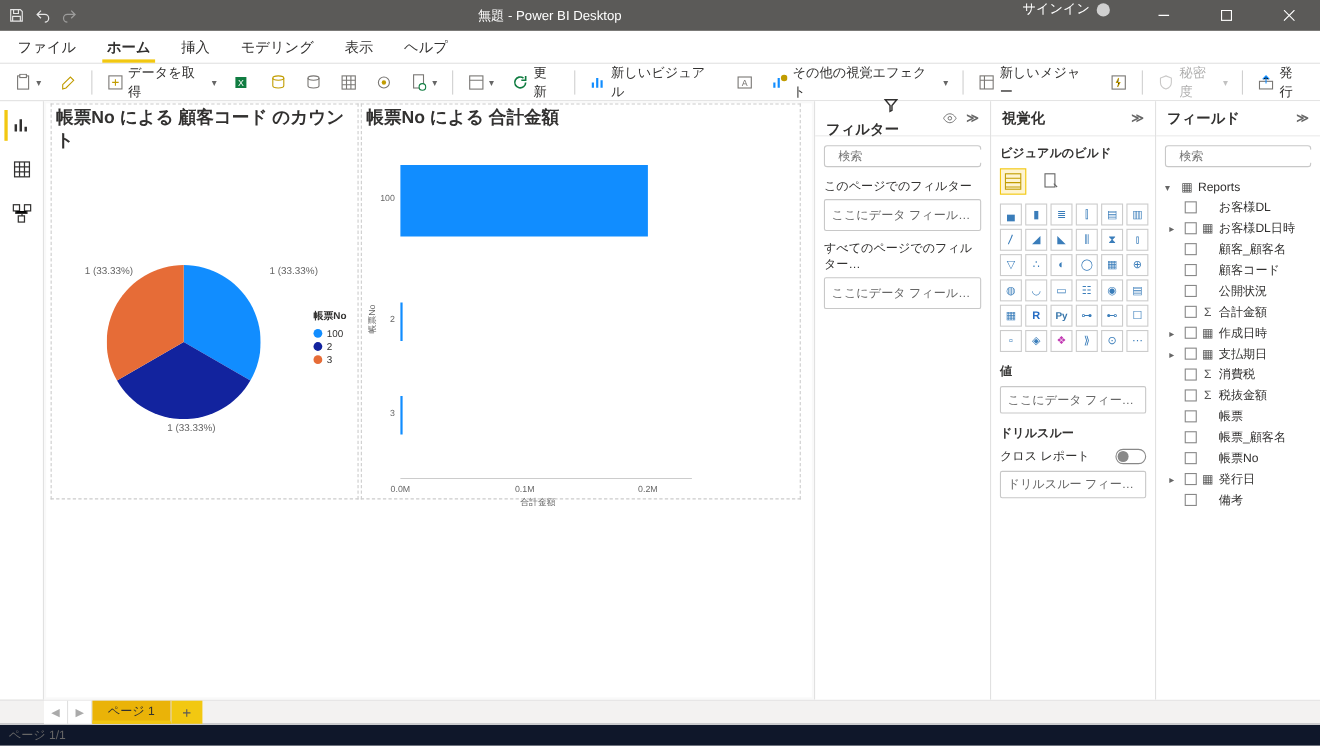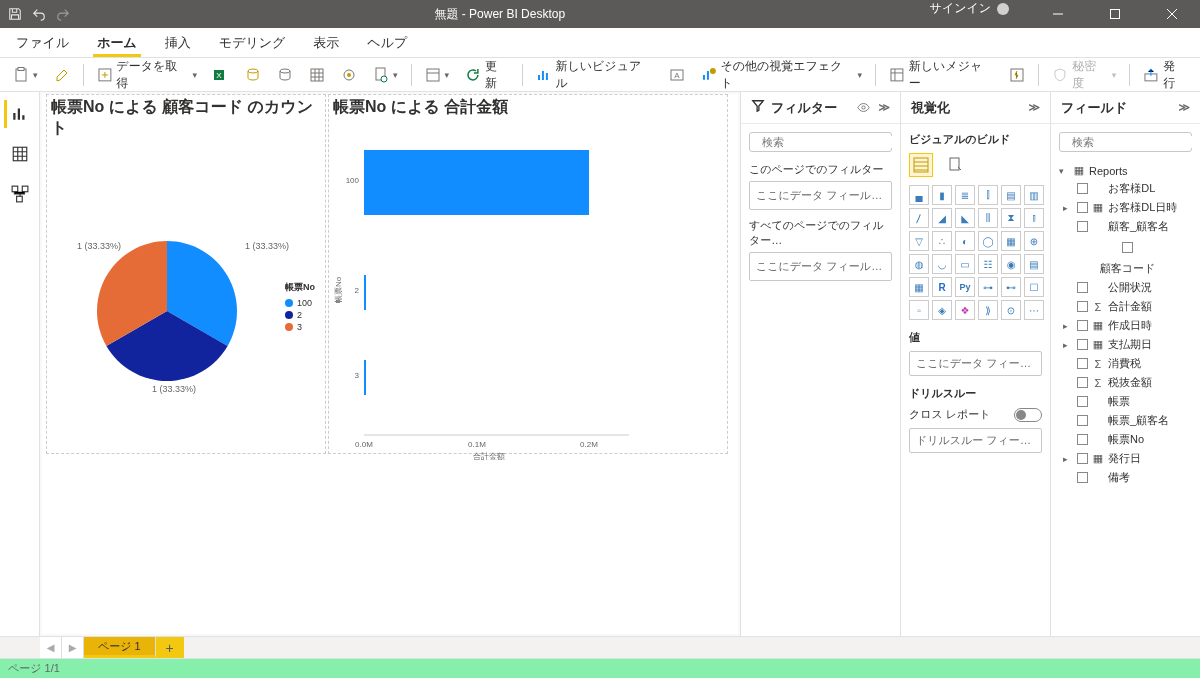--- a/index.html
+++ b/index.html
@@ -82,21 +82,21 @@
 .tree-caret { width: 10px; font-size: 9px; color: #666; }
 .tree-chk { width: 11px; height: 11px; border: 1px solid #888; }
 .tree-icon { width: 12px; display: inline-flex; justify-content: center; font-size: 11px; color: #555; }
 
 
 .page-tabs { height: 22px; border-top: 1px solid #e1e1e1; display: flex; align-items: stretch; background: #f3f2f1; padding-left: 40px; }
 .pg-nav { width: 22px; display: flex; align-items: center; justify-content: center; border-right: 1px solid #ddd; font-size: 10px; color: #aaa; background: #fff; }
 .pg-tab { padding: 0 14px; display: flex; align-items: center; background: #eab308; border-right: 1px solid #ddd; border-bottom: 3px solid #f2c811; font-size: 11px; cursor: pointer; }
 .pg-add { width: 28px; display: flex; align-items: center; justify-content: center; background: #f2c811; color: #5b5a58; font-size: 14px; cursor: pointer; }
 
-.statusbar { height: 20px; font-size: 11px; color: #666; padding: 2px 8px; background: #86efac; border-top: 1px solid #e1e1e1; }
+.statusbar { height: 20px; font-size: 11px; color: #666; padding: 2px 8px; background: #0f172a; border-top: 1px solid #e1e1e1; }
 </style>
 </head>
 <body>
 
 <div class="titlebar">
   <div class="titlebar-left">
     <span class="titlebar-icon"><svg viewBox="0 0 16 16">
           <path fill="none" stroke="#fff" stroke-width="1.2" d="M2 2h10l2 2v10H2z M5 2v4h5V2 M4 9h8v5H4z"></path>
         </svg></span>
     <span class="titlebar-icon"><svg viewBox="0 0 16 16">
@@ -375,21 +375,21 @@
           <text x="148" y="327" class="bar-axis-label" text-anchor="middle">0.1M</text>
           <text x="260" y="327" class="bar-axis-label" text-anchor="middle">0.2M</text>
           <text x="160" y="339" class="bar-axis-label" text-anchor="middle">合計金額</text>
         </svg>
       </div>
     </div>
   </div>
 
   <div class="panel panel-filters">
     <div class="panel-hdr">
-      <span style="display:flex;align-items:flex-start;gap:6px;">
+      <span style="display:flex;align-items:flex-end;gap:6px;flex-direction:column;">
           <svg width="14" height="14" viewBox="0 0 16 16">
             <path fill="none" stroke="#323130" stroke-width="1.5" d="M2 2h12l-5 6v5l-2 1V8z"></path>
           </svg>
           <span>フィルター</span>
         </span>
       <span style="display:flex;gap:8px;">
         <svg width="13" height="13" viewBox="0 0 16 16">
             <path fill="none" stroke="#666" d="M1 8s2.5-5 7-5 7 5 7 5-2.5 5-7 5-7-5-7-5z"></path>
             <circle cx="8" cy="8" r="2" fill="none" stroke="#666"></circle>
           </svg>
@@ -512,21 +512,21 @@
               <span class="tree-chk"></span>
               <span class="tree-icon">▦</span>
               <span>お客様DL日時</span>
             </div>
             <div class="tree-row" style="padding-left: 4px;">
               <span class="tree-caret"></span>
               <span class="tree-chk"></span>
               <span class="tree-icon"></span>
               <span>顧客_顧客名</span>
             </div>
-            <div class="tree-row" style="padding-left: 4px; flex-direction: column;">
+            <div class="tree-row" style="padding-left: 4px;">
               <span class="tree-caret"></span>
               <span class="tree-chk"></span>
               <span class="tree-icon"></span>
               <span>顧客コード</span>
             </div>
             <div class="tree-row" style="padding-left: 4px;">
               <span class="tree-caret"></span>
               <span class="tree-chk"></span>
               <span class="tree-icon"></span>
               <span>公開状況</span>

